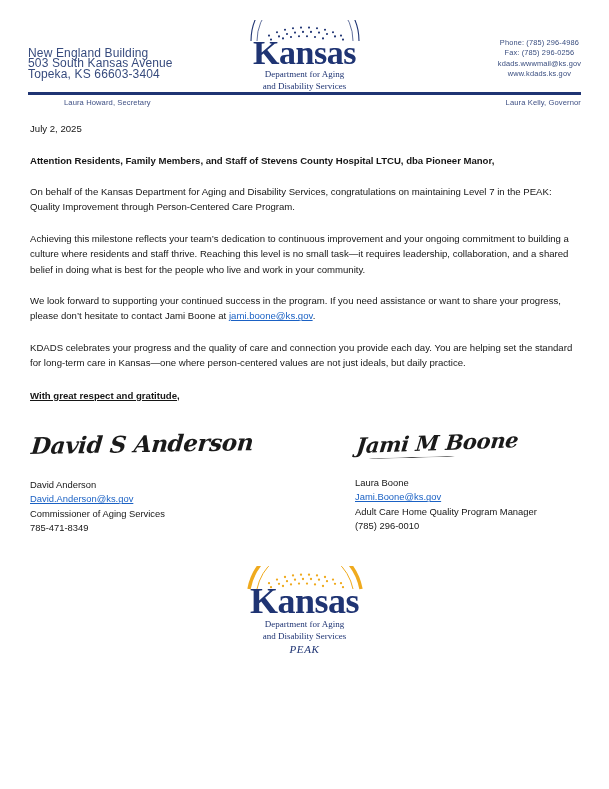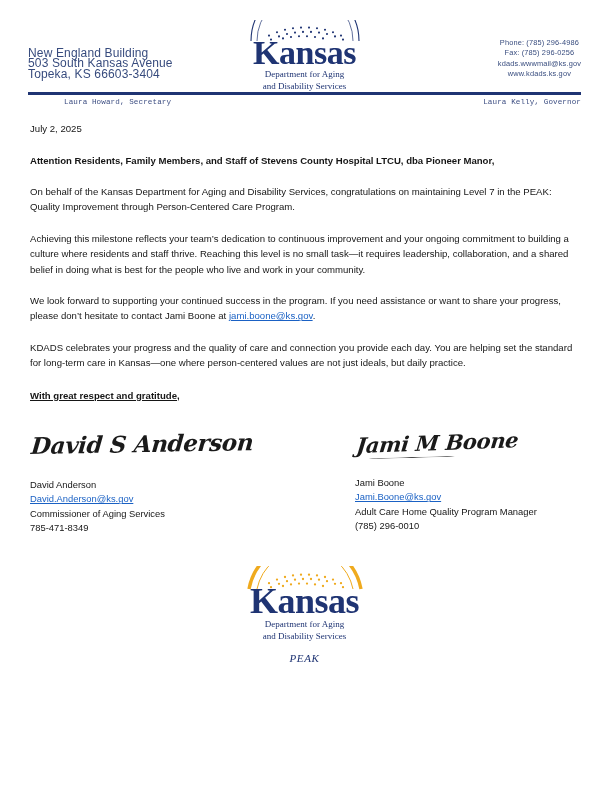--- a/index.html
+++ b/index.html
@@ -98,21 +98,21 @@
     top: 70px;
     height: 2.6px;
     background: #1f3473;
   }
   .lh-names {
     position: absolute;
     left: 28px; right: 28px;
     top: 76px;
     display: flex;
     justify-content: space-between;
-    font-family: Liberation Mono, monospace;
+    font-family: Liberation Sans, sans-serif;
     font-size: 7.6px;
     color: #33457c;
     letter-spacing: 0.1px;
     opacity: 0.95;
     padding-left: 36px;
   }
 
   
   .body-wrap {
     position: absolute;
@@ -219,21 +219,21 @@
     line-height: 10.5px;
     color: #1f3473;
   }
   .logo-foot .logo-peak {
     font-family: "Liberation Serif", serif;
     font-style: italic;
     font-size: 11px;
     line-height: 14px;
     color: #1f3473;
     letter-spacing: 0.6px;
-    margin-top: 10px;
+    margin-top: 1px;
   }
 </style>
 </head>
 <body>
 
 <div class="page">
 
   <div class="letterhead">
 
     <div class="lh-row">
@@ -322,21 +322,21 @@
           <a class="maillink" href="#">David.Anderson@ks.gov</a>
           <span class="ttl">Commissioner of Aging Services</span>
           <span class="ph">785-471-8349</span>
         </div>
       </div>
 
       <div class="sig-col-right">
         <div class="sig-script right">Jami M Boone</div>
         <div class="sig-underline"></div>
         <div class="sig-block">
-          <span class="nm">Jami Boone</span>
+          <span class="nm">Laura Boone</span>
           <a class="maillink" href="#">Jami.Boone@ks.gov</a>
           <span class="ttl">Adult Care Home Quality Program Manager</span>
           <span class="ph">(785) 296-0010</span>
         </div>
       </div>
     </div>
   </div>
 
   <div class="logo-foot">
     <div class="logo-arc">

